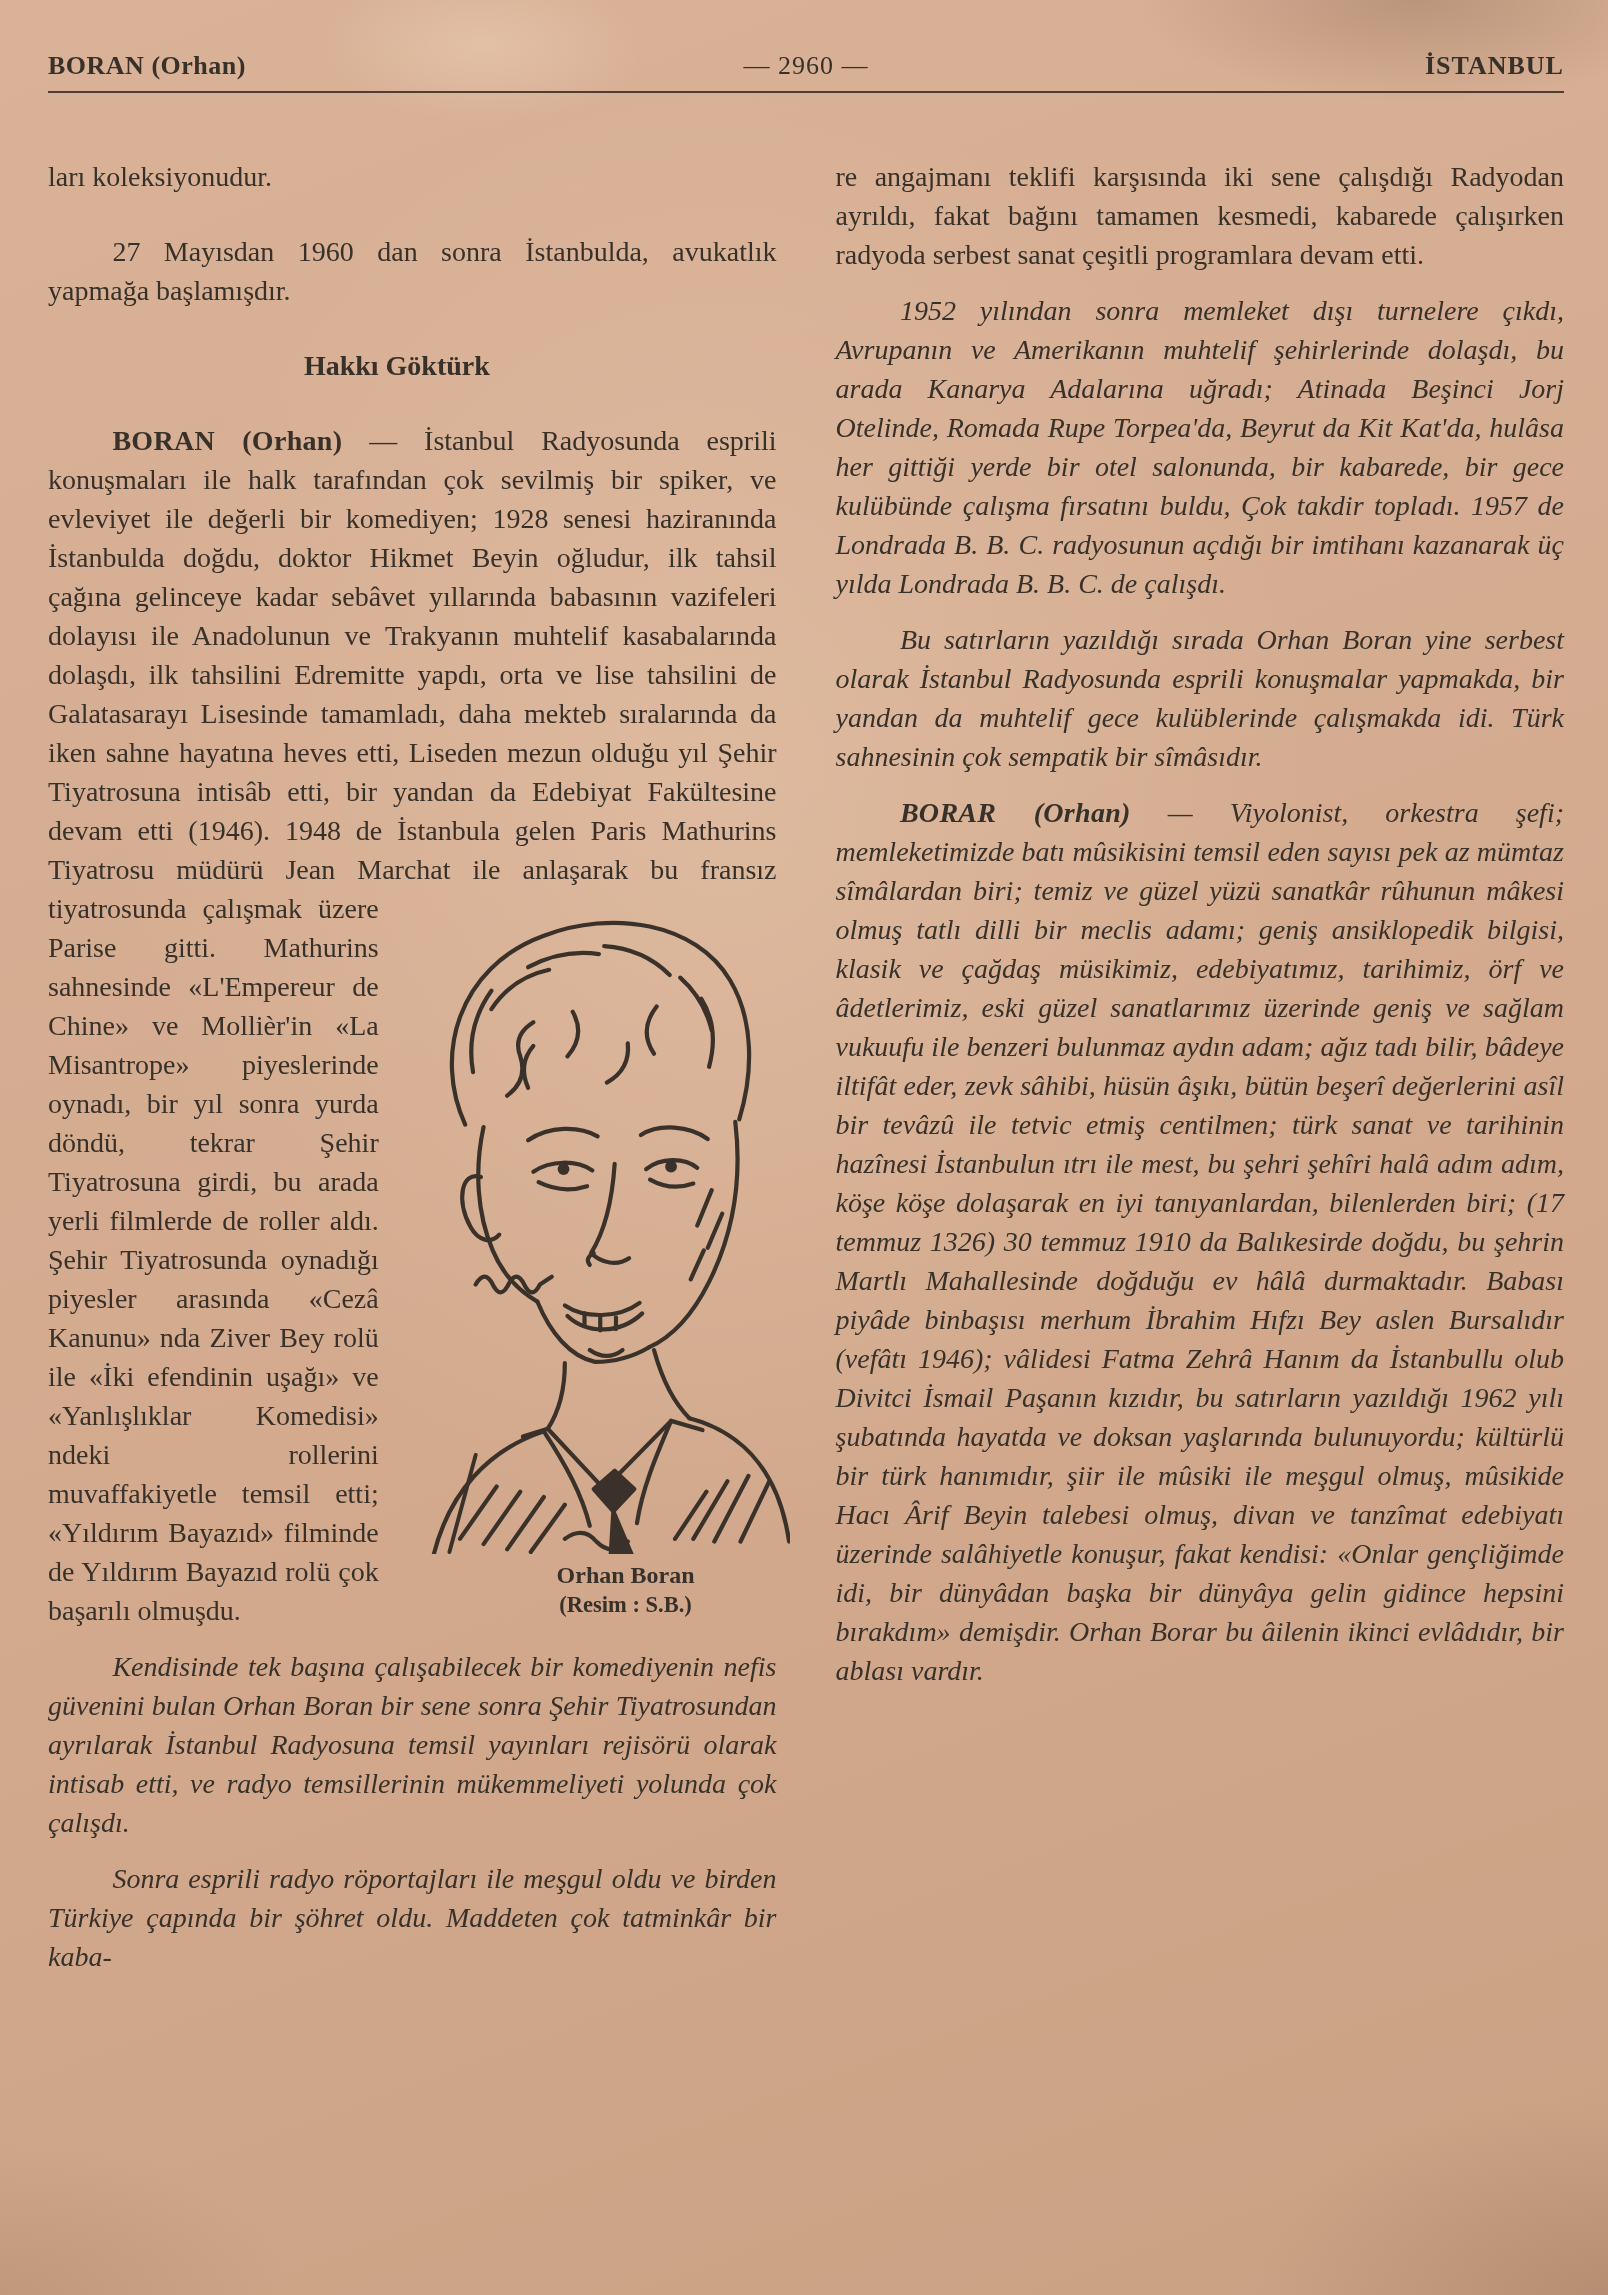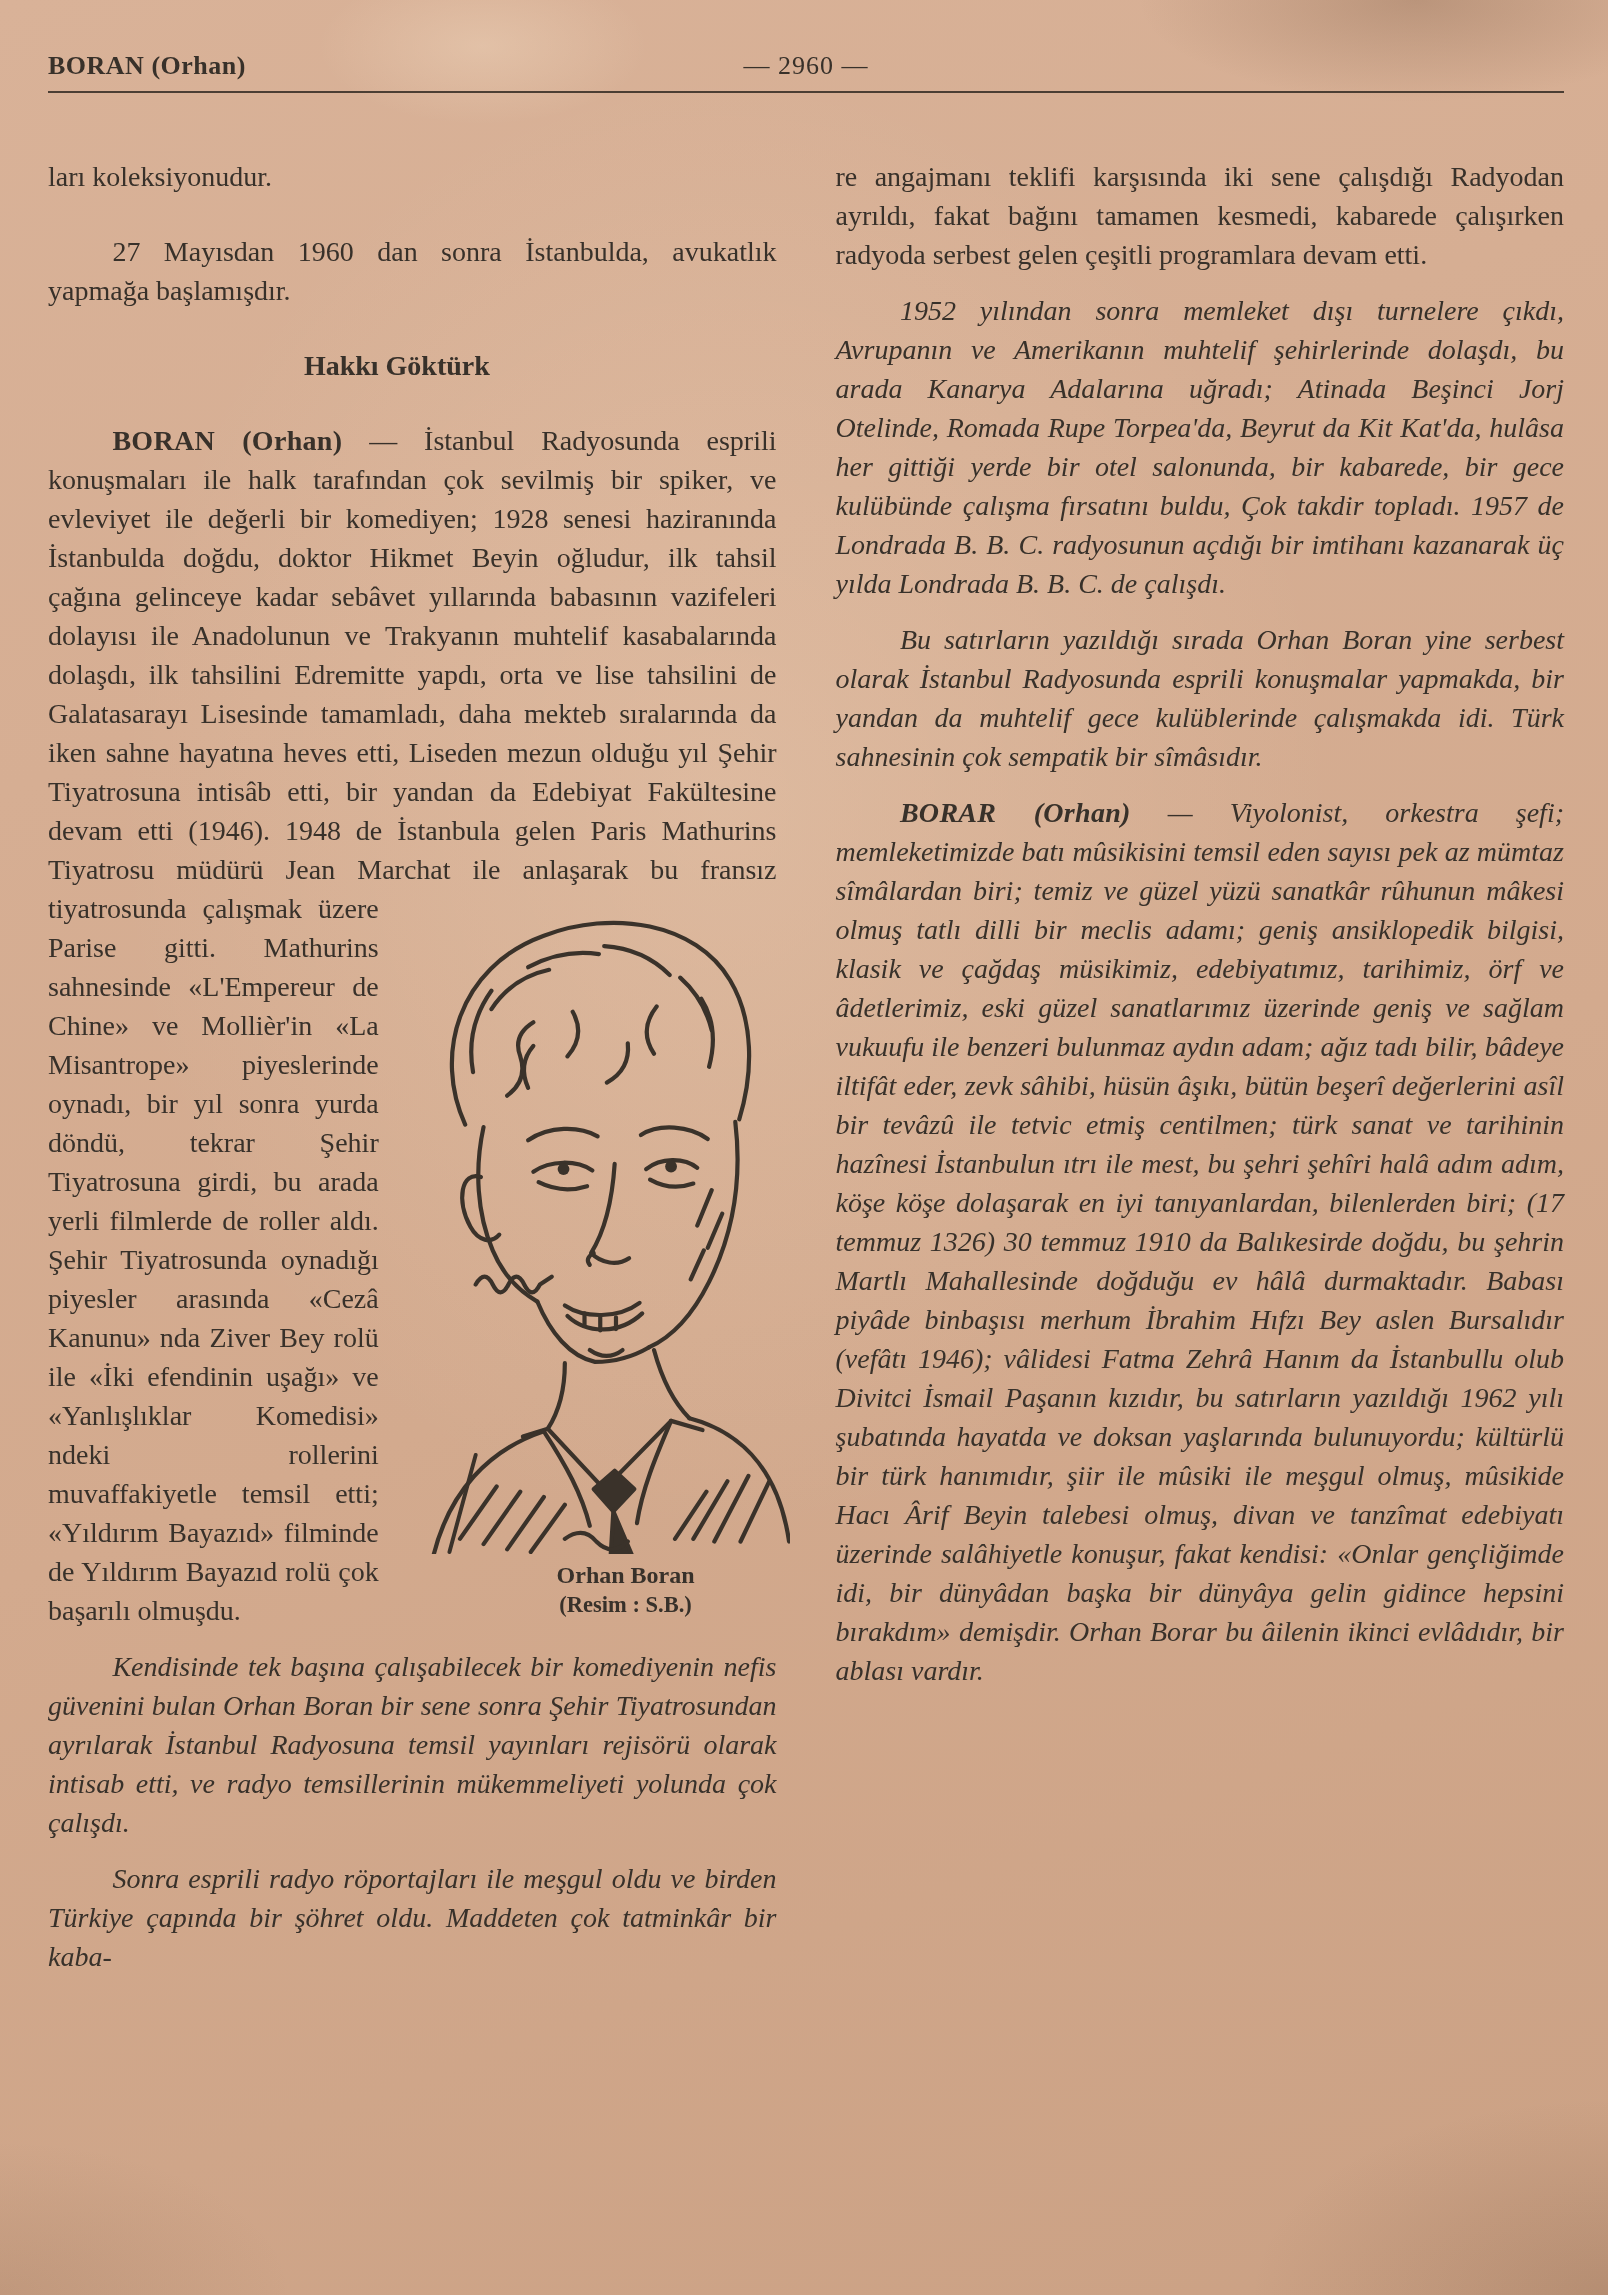--- a/index.html
+++ b/index.html
@@ -39,20 +39,21 @@
   .caption-credit { font-size:22.5px;text-align:center; }
 </style>
 </head>
 <body>
 
 <div class="page">
 
   <div class="header">
     <span class="h-left">BORAN (Orhan)</span>
     <span class="h-center">— 2960 —</span>
+    <span class="h-right">İSTANBUL</span>
   </div>
   <div class="rule"></div>
 
   <div class="columns">
 
     <div class="col">
       <p class="noindent">ları koleksiyonudur.</p>
       <p>27 Mayısdan 1960 dan sonra İstanbulda, avukatlık yapmağa başlamışdır.</p>
       <p class="signature">Hakkı Göktürk</p>
       <p>
@@ -109,21 +110,21 @@
           </svg>
             <span class="caption caption-name">Orhan Boran</span>
             <span class="caption caption-credit">(Resim : S.B.)</span>
           </span><span> çalışmak üzere Parise gitti. Mathurins sahnesinde «L'Empereur de Chine» ve Mollièr'in «La Misantrope» piyeslerinde oynadı, bir yıl sonra yurda döndü, tekrar Şehir Tiyatrosuna girdi, bu arada yerli filmlerde de roller aldı. Şehir Tiyatrosunda oynadığı piyesler arasında «Cezâ Kanunu» nda Ziver Bey rolü ile «İki efendinin uşağı» ve «Yanlışlıklar Komedisi» ndeki rollerini muvaffakiyetle temsil etti; «Yıldırım Bayazıd» filminde de Yıldırım Bayazıd rolü çok başarılı olmuşdu.</span>
       </p>
       <p class="gap">Kendisinde tek başına çalışabilecek bir komediyenin nefis güvenini bulan Orhan Boran bir sene sonra Şehir Tiyatrosundan ayrılarak İstanbul Radyosuna temsil yayınları rejisörü olarak intisab etti, ve radyo temsillerinin mükemmeliyeti yolunda çok çalışdı.</p>
       <p class="gap">Sonra esprili radyo röportajları ile meşgul oldu ve birden Türkiye çapında bir şöhret oldu. Maddeten çok tatminkâr bir kaba-</p>
     </div>
 
     <div class="col">
-      <p class="noindent">re angajmanı teklifi karşısında iki sene çalışdığı Radyodan ayrıldı, fakat bağını tamamen kesmedi, kabarede çalışırken radyoda serbest gelen çeşitli programlara devam etti.</p>
+      <p class="noindent">re angajmanı teklifi karşısında iki sene çalışdığı Radyodan ayrıldı, fakat bağını tamamen kesmedi, kabarede çalışırken radyoda serbest sanat çeşitli programlara devam etti.</p>
       <p class="gap">1952 yılından sonra memleket dışı turnelere çıkdı, Avrupanın ve Amerikanın muhtelif şehirlerinde dolaşdı, bu arada Kanarya Adalarına uğradı; Atinada Beşinci Jorj Otelinde, Romada Rupe Torpea'da, Beyrut da Kit Kat'da, hulâsa her gittiği yerde bir otel salonunda, bir kabarede, bir gece kulübünde çalışma fırsatını buldu, Çok takdir topladı. 1957 de Londrada B. B. C. radyosunun açdığı bir imtihanı kazanarak üç yılda Londrada B. B. C. de çalışdı.</p>
       <p class="gap">Bu satırların yazıldığı sırada Orhan Boran yine serbest olarak İstanbul Radyosunda esprili konuşmalar yapmakda, bir yandan da muhtelif gece kulüblerinde çalışmakda idi. Türk sahnesinin çok sempatik bir sîmâsıdır.</p>
       <p class="gap">
         <span class="lead">BORAR (Orhan)</span><span> — Viyolonist, orkestra şefi; memleketimizde batı mûsikisini temsil eden sayısı pek az mümtaz sîmâlardan biri; temiz ve güzel yüzü sanatkâr rûhunun mâkesi olmuş tatlı dilli bir meclis adamı; geniş ansiklopedik bilgisi, klasik ve çağdaş müsikimiz, edebiyatımız, tarihimiz, örf ve âdetlerimiz, eski güzel sanatlarımız üzerinde geniş ve sağlam vukuufu ile benzeri bulunmaz aydın adam; ağız tadı bilir, bâdeye iltifât eder, zevk sâhibi, hüsün âşıkı, bütün beşerî değerlerini asîl bir tevâzû ile tetvic etmiş centilmen; türk sanat ve tarihinin hazînesi İstanbulun ıtrı ile mest, bu şehri şehîri halâ adım adım, köşe köşe dolaşarak en iyi tanıyanlardan, bilenlerden biri; (17 temmuz 1326) 30 temmuz 1910 da Balıkesirde doğdu, bu şehrin Martlı Mahallesinde doğduğu ev hâlâ durmaktadır. Babası piyâde binbaşısı merhum İbrahim Hıfzı Bey aslen Bursalıdır (vefâtı 1946); vâlidesi Fatma Zehrâ Hanım da İstanbullu olub Divitci İsmail Paşanın kızıdır, bu satırların yazıldığı 1962 yılı şubatında hayatda ve doksan yaşlarında bulunuyordu; kültürlü bir türk hanımıdır, şiir ile mûsiki ile meşgul olmuş, mûsikide Hacı Ârif Beyin talebesi olmuş, divan ve tanzîmat edebiyatı üzerinde salâhiyetle konuşur, fakat kendisi: «Onlar gençliğimde idi, bir dünyâdan başka bir dünyâya gelin gidince hepsini bırakdım» demişdir. Orhan Borar bu âilenin ikinci evlâdıdır, bir ablası vardır.</span>
       </p>
     </div>
 
   </div>
 </div>
 

